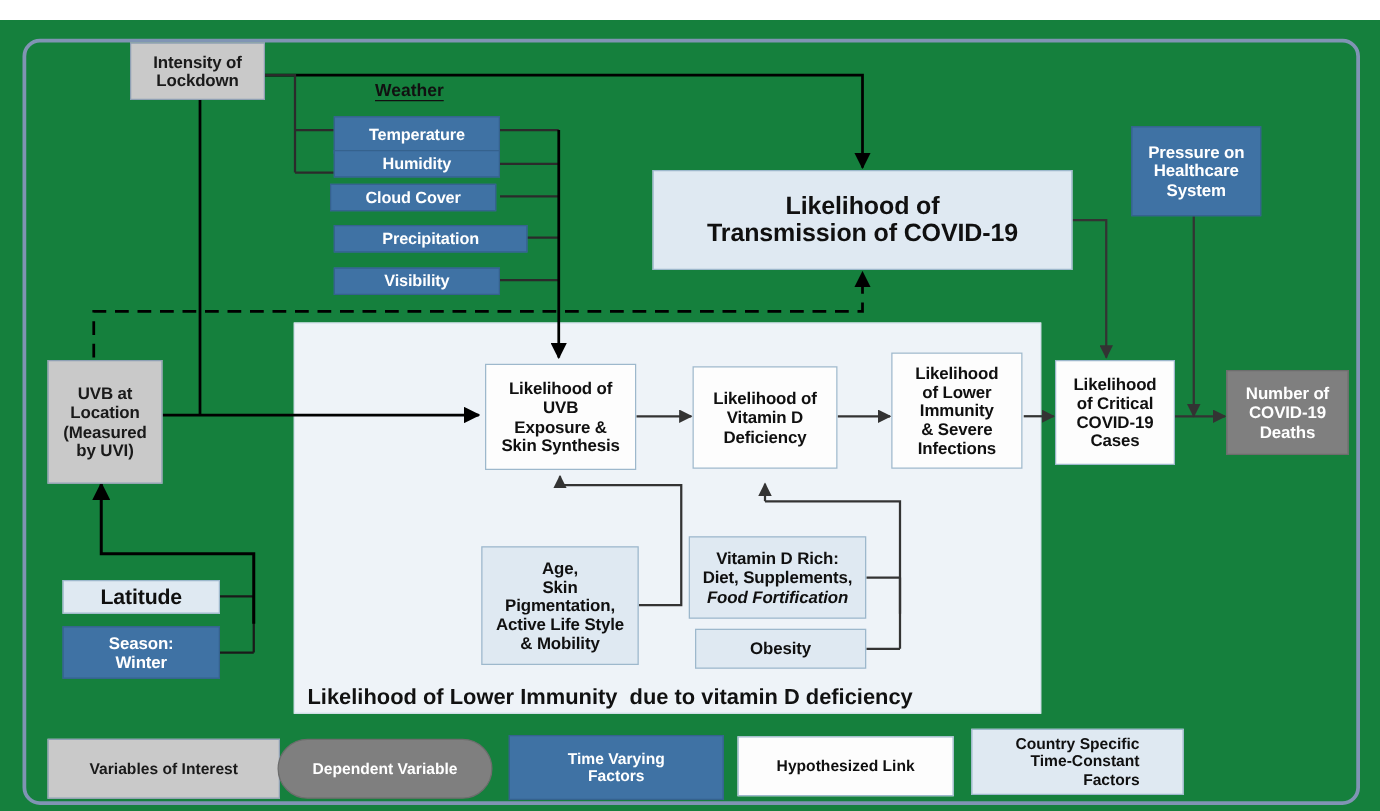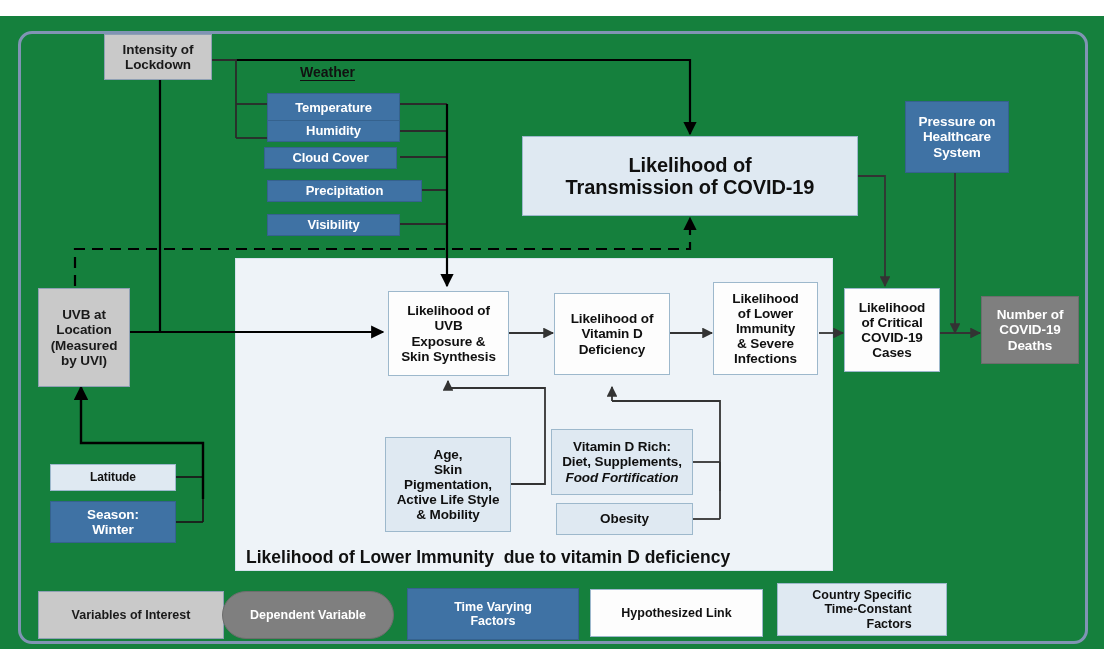--- a/index.html
+++ b/index.html
@@ -162,21 +162,21 @@
 System</span>
   </div>
 
   <div class="box t-grey" style="left:38px;top:272px;width:92px;height:99px;font-size:13.5px;">
     <span>UVB at
 Location
 (Measured
 by UVI)</span>
   </div>
 
-  <div class="box t-pale" style="left:50px;top:448px;width:126px;height:27px;font-size:12px;">
+  <div class="box t-pale" style="left:50px;top:448px;width:126px;height:27px;font-size:17px;">
     <span>Latitude</span>
   </div>
   <div class="box t-blue" style="left:50px;top:485px;width:126px;height:42px;font-size:13.5px;">
     <span>Season:
 Winter</span>
   </div>
 
   <div class="box t-white" style="left:388px;top:275px;width:121px;height:85px;font-size:13.5px;">
     <span>Likelihood of
 UVB

